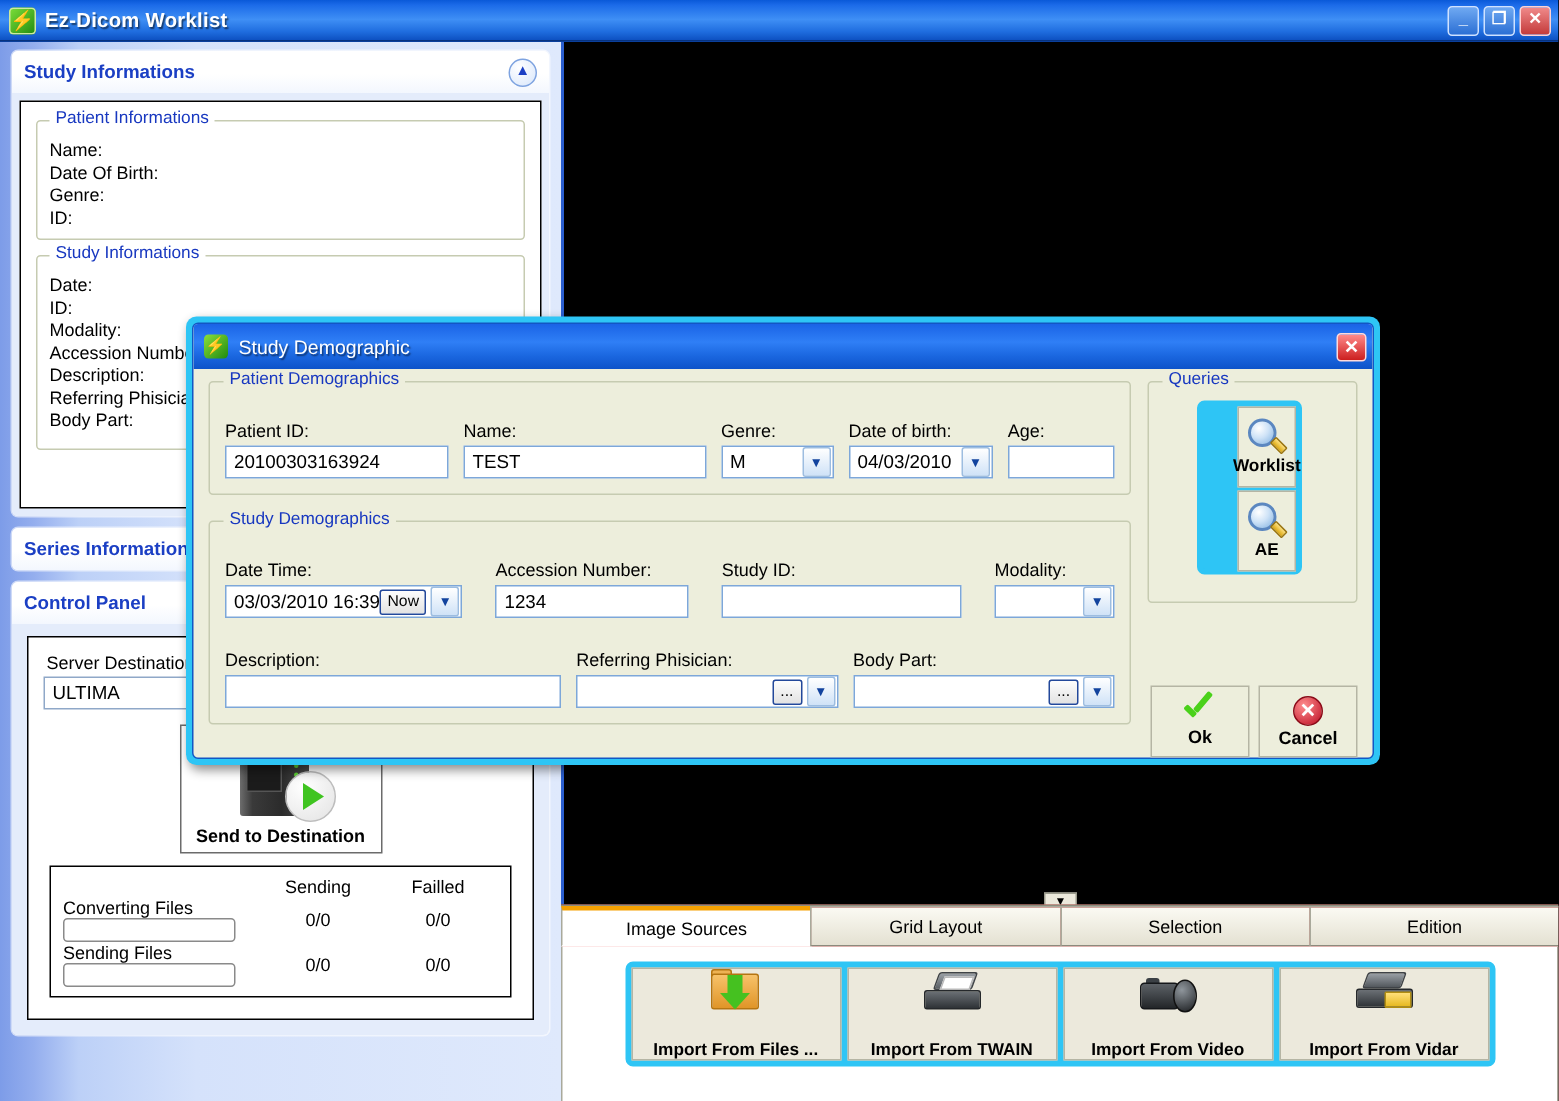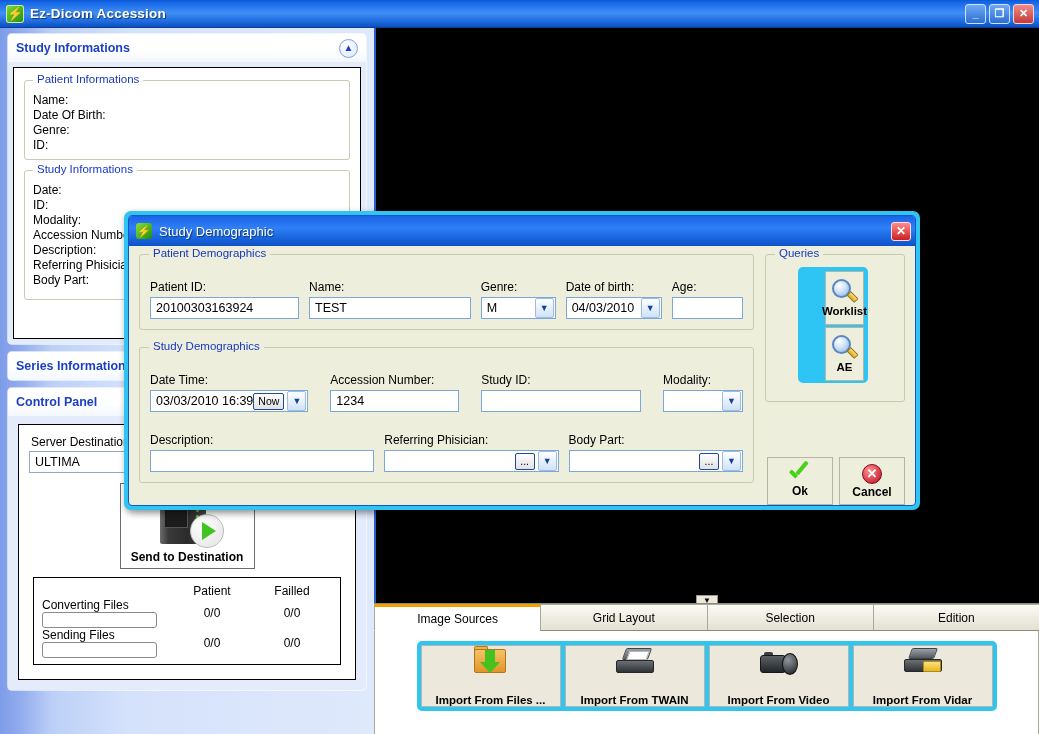--- a/index.html
+++ b/index.html
@@ -335,21 +335,21 @@
   .row{ display:flex; }
   .col{ display:flex; flex-direction:column;margin-top:11px; }
 </style>
 </head>
 <body>
 
 <div id="app-window">
 
   <div id="title-bar">
     <div class="tb-icon">⚡</div>
-    <div class="tb-title">Ez-Dicom Accession</div>
+    <div class="tb-title">Ez-Dicom Worklist</div>
     <div class="tb-buttons">
       <div class="tb-btn">_</div>
       <div class="tb-btn">❐</div>
       <div class="tb-btn close">✕</div>
     </div>
   </div>
 
   <div id="sidebar">
 
     <div class="panel">
@@ -418,21 +418,21 @@
                 </div>
             </div>
             <div class="send-label">Send to Destination</div>
           </div>
 
           <div class="stats">
             <table>
               <tbody>
                   <tr>
                 <td></td>
-                <td class="c">Patient</td>
+                <td class="c">Sending</td>
                 <td class="c">Failled</td>
               </tr>
               <tr>
                 <td>
                   <div>Converting Files</div>
                   <div class="pbar"></div>
                 </td>
                 <td class="c">0/0</td>
                 <td class="c">0/0</td>
               </tr>

